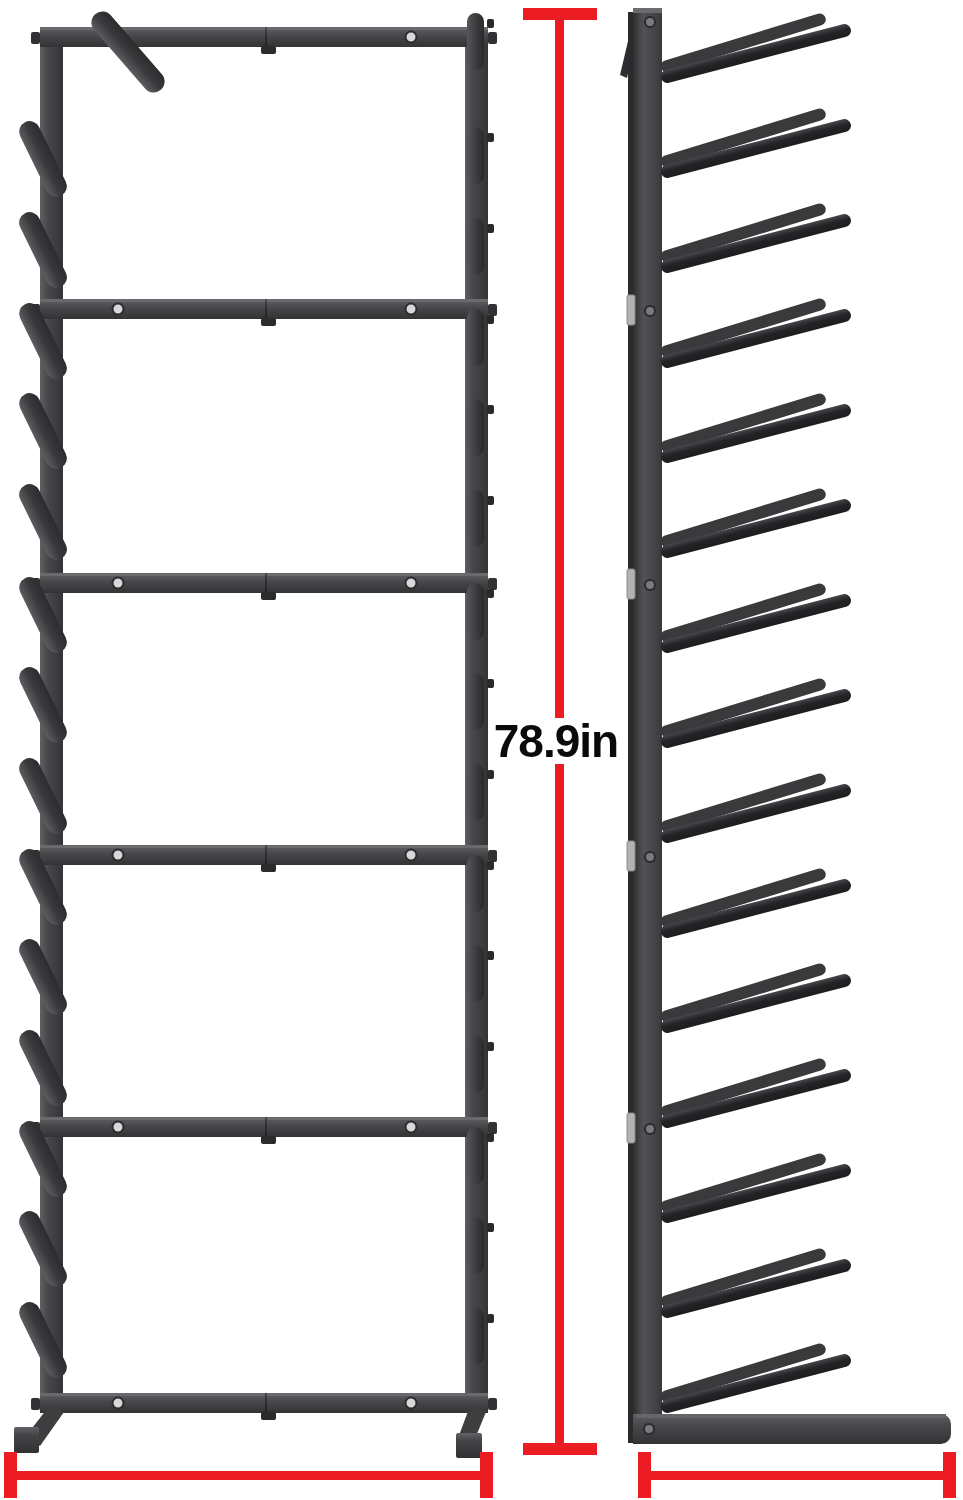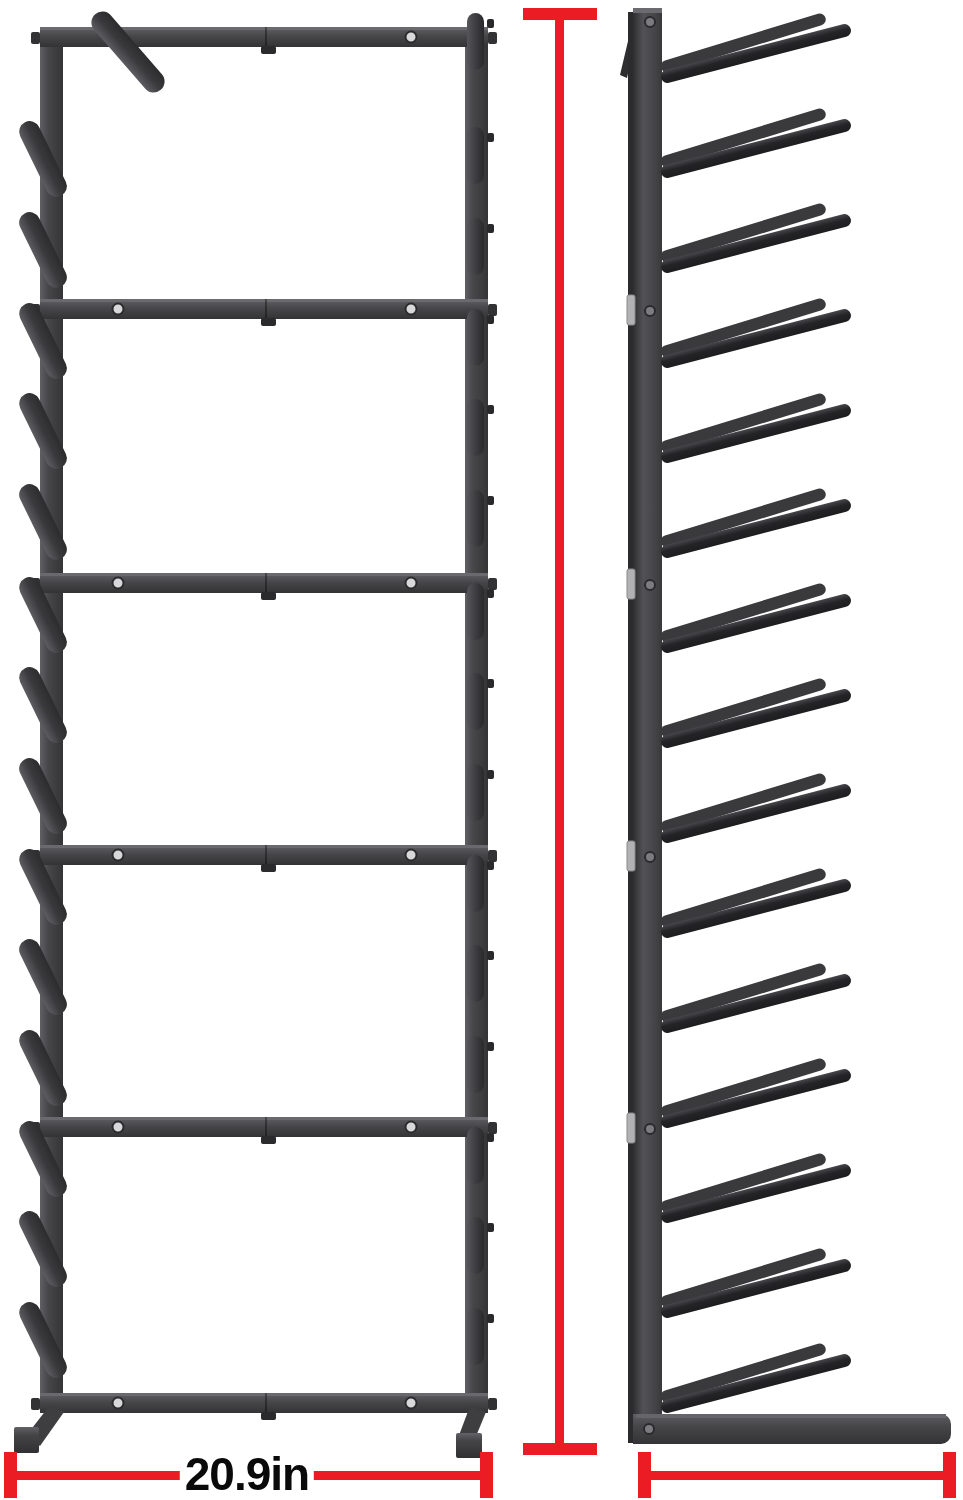--- a/index.html
+++ b/index.html
@@ -314,14 +314,14 @@
           <rect x="10" y="1471" width="476" height="9"></rect>
           <rect x="480" y="1452" width="13" height="46"></rect>
         </g>
         <g>
           <rect x="638" y="1452" width="13" height="46"></rect>
           <rect x="644" y="1471" width="306" height="9"></rect>
           <rect x="943" y="1452" width="13" height="46"></rect>
         </g>
       </g>
     </svg>
-  <div class="dim-label" id="lbl-width" style="left:247px;top:1474px;">20.9in</div>
+  <div class="dim-label" id="lbl-height" style="left:556px;top:741px;">78.9in</div>
 </div>
 
 </body></html>

